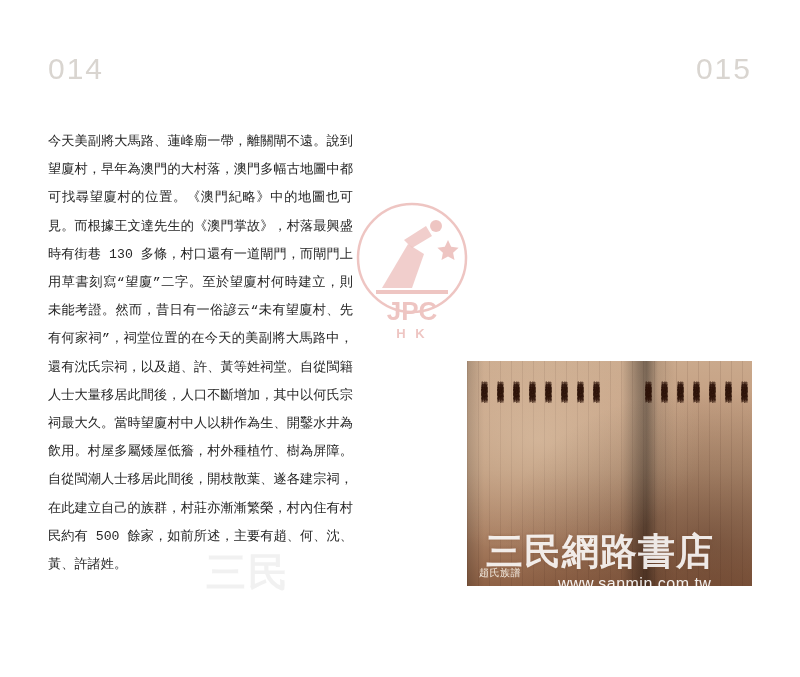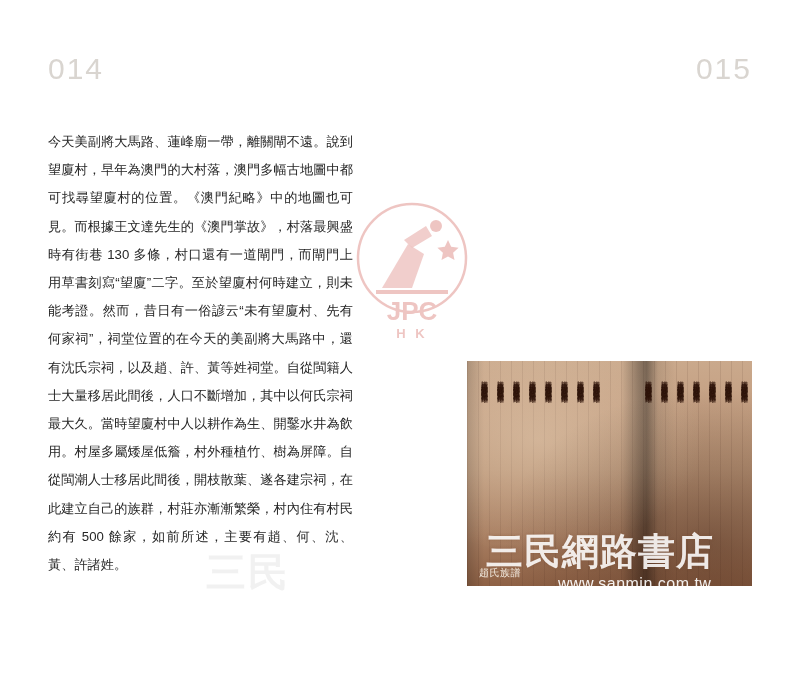--- a/index.html
+++ b/index.html
@@ -31,21 +31,21 @@
     font-weight: 300;
   }
   #folio-left { left: 48px; }
   #folio-right { right: 48px; margin-left: 29px; }
 
   
   .column {
     position: absolute;
     top: 128px;
     width: 305px;
-    font-family: Liberation Sans, sans-serif;
+    font-family: Liberation Mono, monospace;
     font-size: 13.2px;
     line-height: 28.2px;
     color: #262626;
     text-align: justify;
     text-justify: inter-ideograph;
   }
   #col-left { left: 48px; }
   #col-right { left: 467px; }
   .column p { margin: 0; }
   .column p.indent { text-indent: 2em; }

